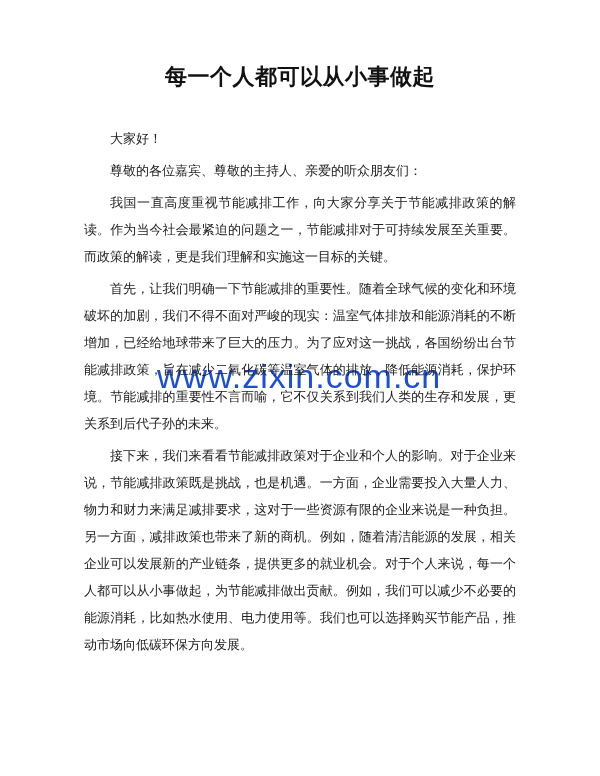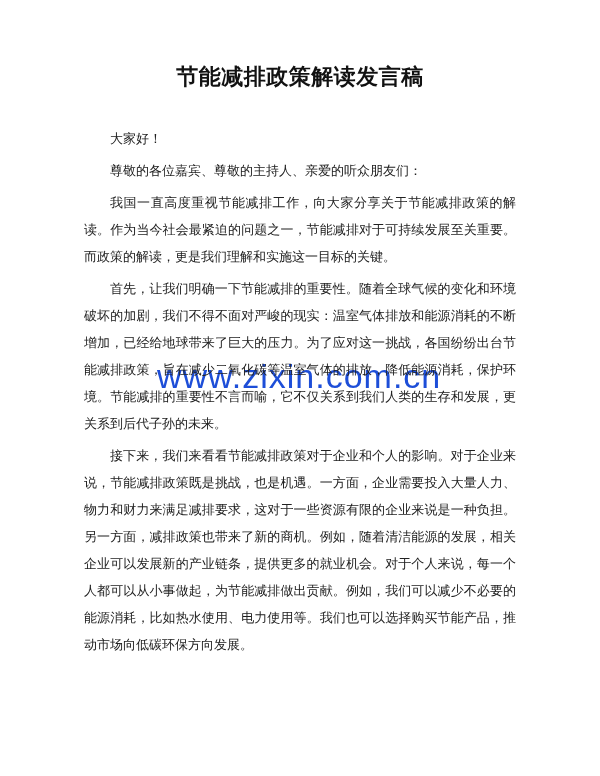--- a/index.html
+++ b/index.html
@@ -59,21 +59,21 @@
 </style>
 </head>
 <body>
 
 <div class="page">
 
   <div class="watermark">www.zixin.com.cn</div>
 
   <div class="content">
 
-    <h1 class="doc-title">节能减排政策解读发言稿</h1>
+    <h1 class="doc-title">每一个人都可以从小事做起</h1>
 
     <p class="para">大家好！</p>
 
     <p class="para">尊敬的各位嘉宾、尊敬的主持人、亲爱的听众朋友们：</p>
 
     <p class="para">我国一直高度重视节能减排工作，向大家分享关于节能减排政策的解读。作为当今社会最紧迫的问题之一，节能减排对于可持续发展至关重要。而政策的解读，更是我们理解和实施这一目标的关键。</p>
 
     <p class="para">首先，让我们明确一下节能减排的重要性。随着全球气候的变化和环境破坏的加剧，我们不得不面对严峻的现实：温室气体排放和能源消耗的不断增加，已经给地球带来了巨大的压力。为了应对这一挑战，各国纷纷出台节能减排政策，旨在减少二氧化碳等温室气体的排放，降低能源消耗，保护环境。节能减排的重要性不言而喻，它不仅关系到我们人类的生存和发展，更关系到后代子孙的未来。</p>
 
 

